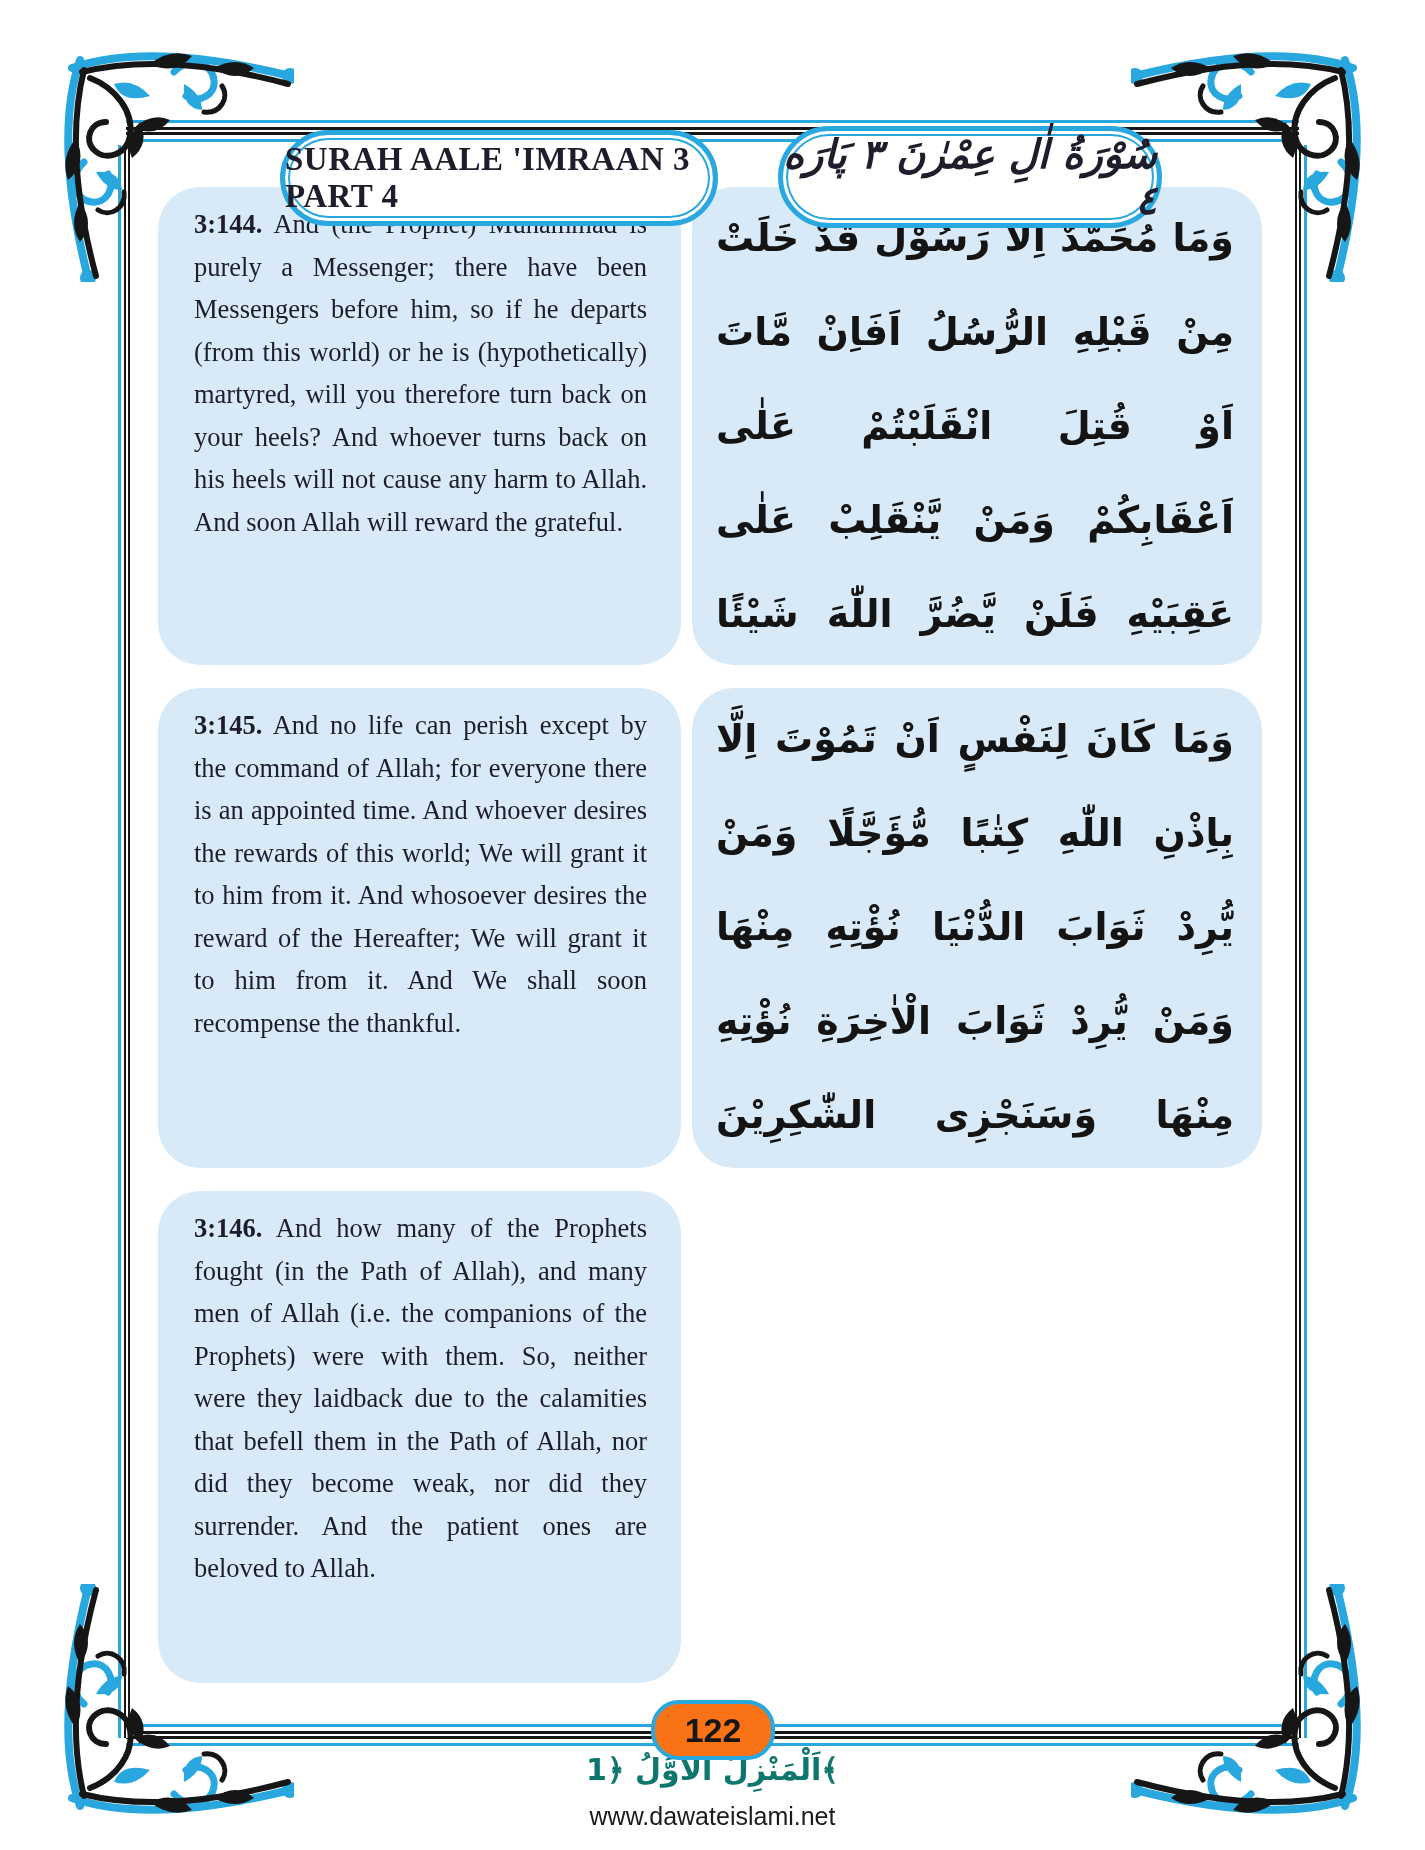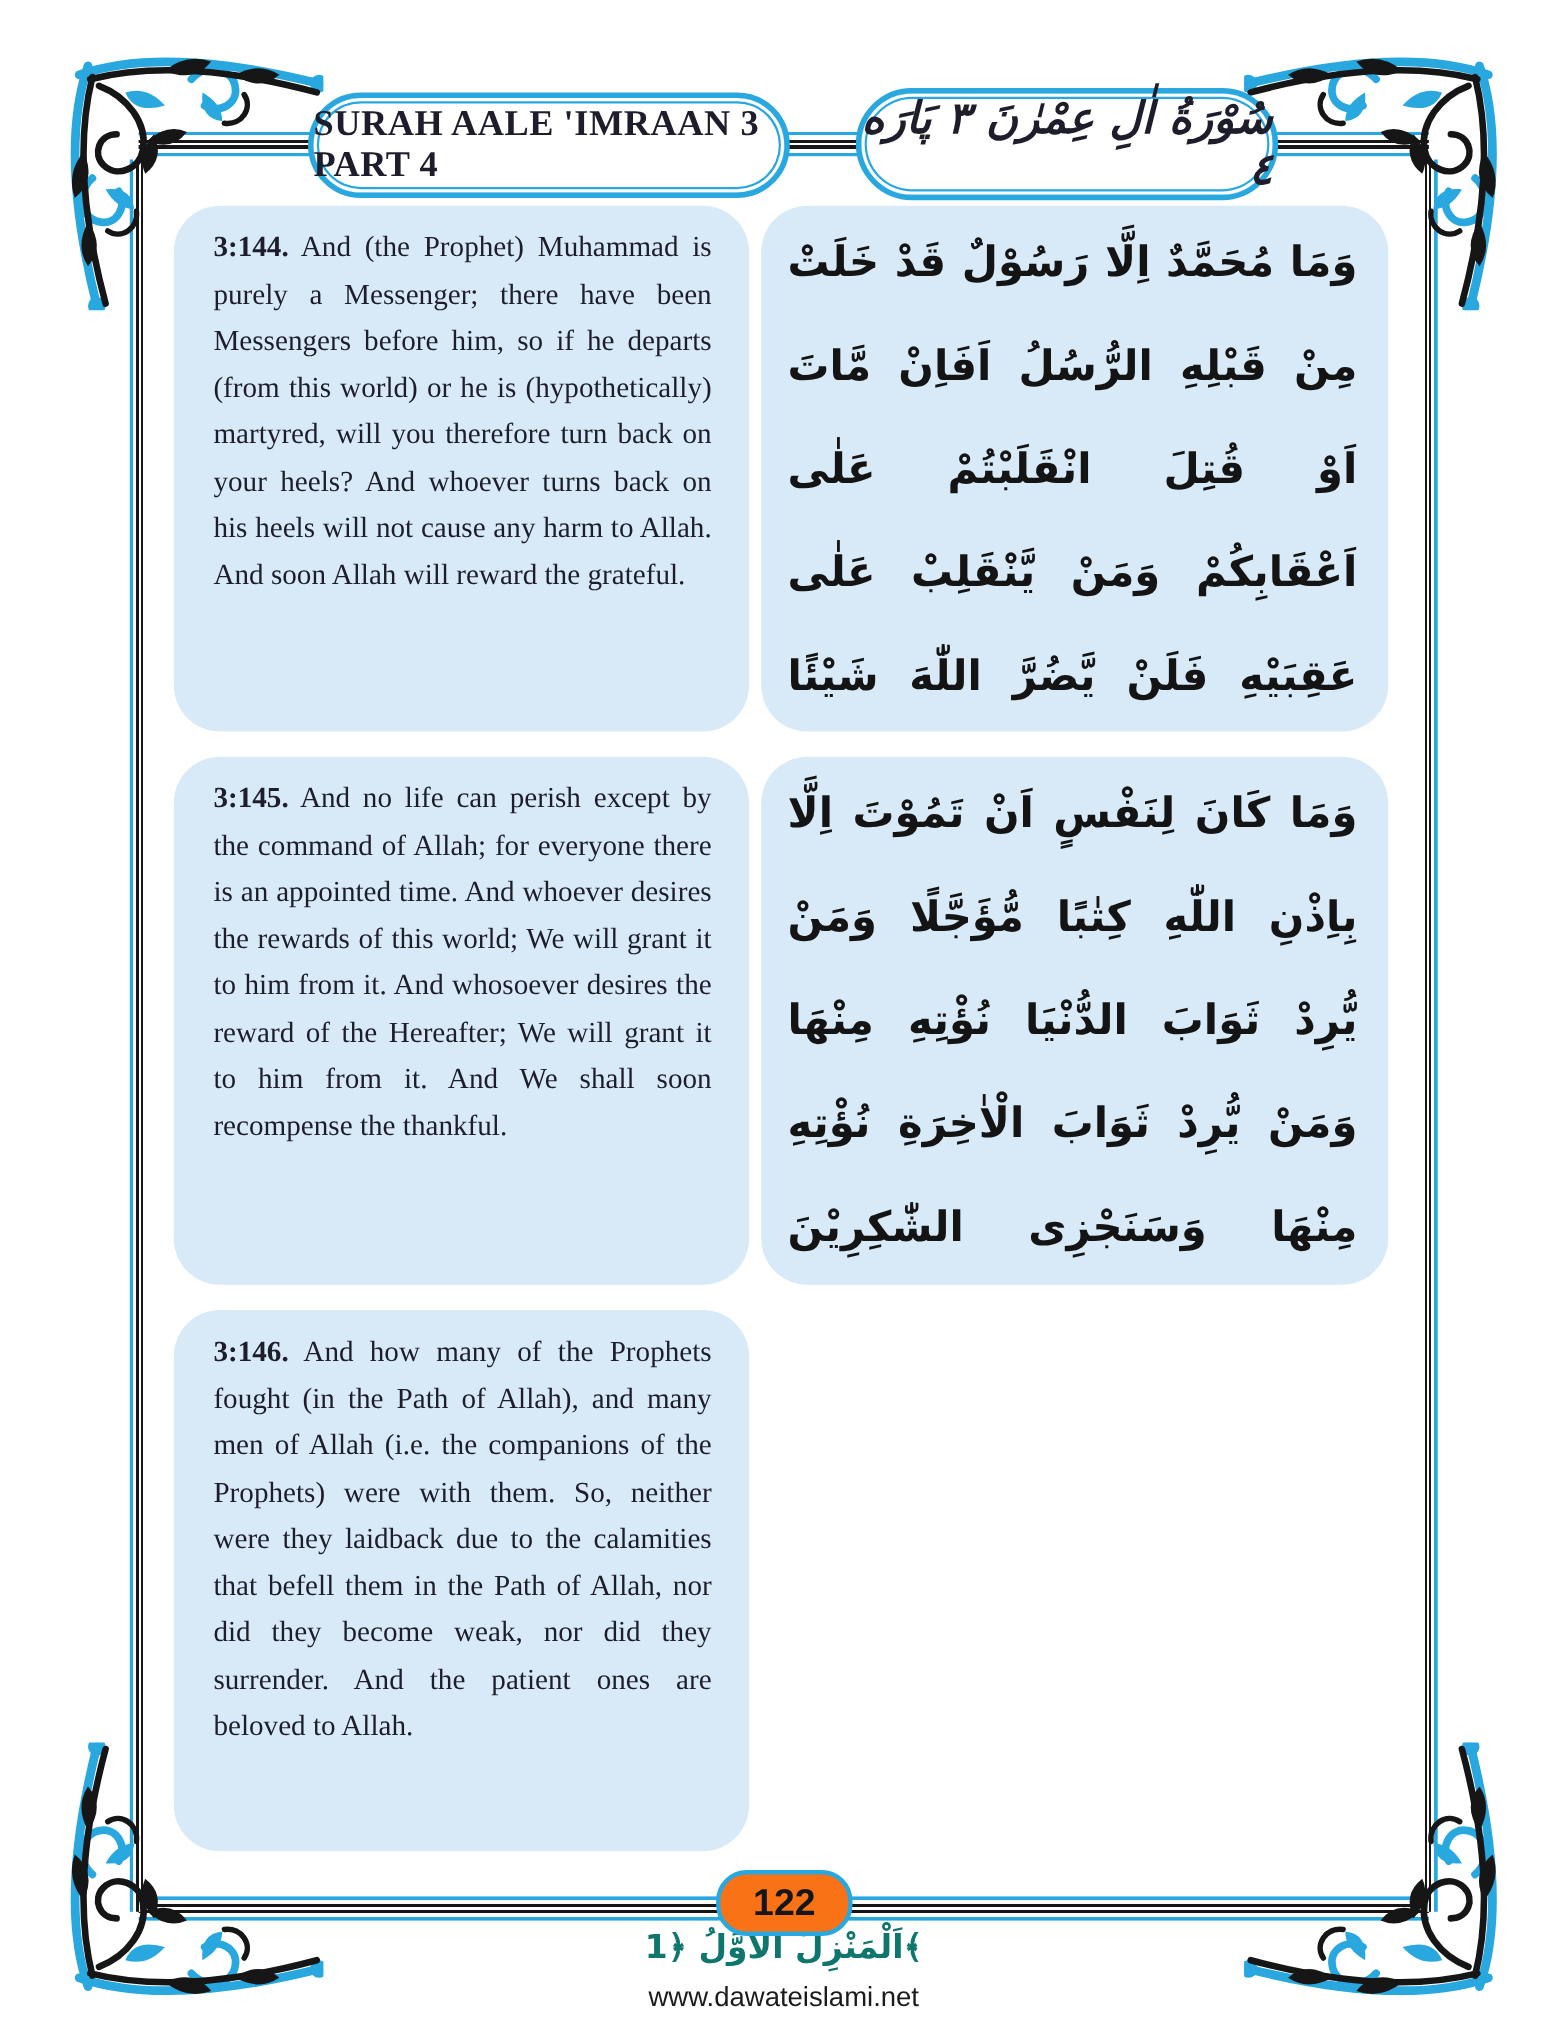--- a/index.html
+++ b/index.html
@@ -32,20 +32,21 @@
   .corner.tl{left:54px;top:42px;}
   .corner.tr{right:54px;top:42px;transform:scaleX(-1);}
   .corner.bl{left:54px;bottom:26px;transform:scaleY(-1);}
   .corner.br{right:54px;bottom:26px;transform:scale(-1,-1);}
   
   .banner{
     position:absolute;z-index:3;background:#fff;border:5px solid var(--accent);
     border-radius:52px;display:flex;align-items:center;justify-content:center;
     box-shadow:inset 0 0 0 3px #fff, inset 0 0 0 5px var(--accent);
     color:var(--ink);
+    margin-top:46px;
   }
   .banner-en{left:280px;top:84px;width:428px;height:86px;font-size:33px;font-weight:bold;letter-spacing:.5px;}
   .banner-ar{left:778px;top:80px;width:374px;height:92px;font-size:40px;font-weight:bold;
     font-family:"DejaVu Sans", sans-serif;direction:rtl;font-style:italic;}
   
   .grid{
     position:absolute;left:158px;top:187px;width:1104px;z-index:2;
     display:grid;grid-template-columns:523px 570px;grid-template-rows:478px 480px 492px;
     column-gap:11px;row-gap:23px;
   }

